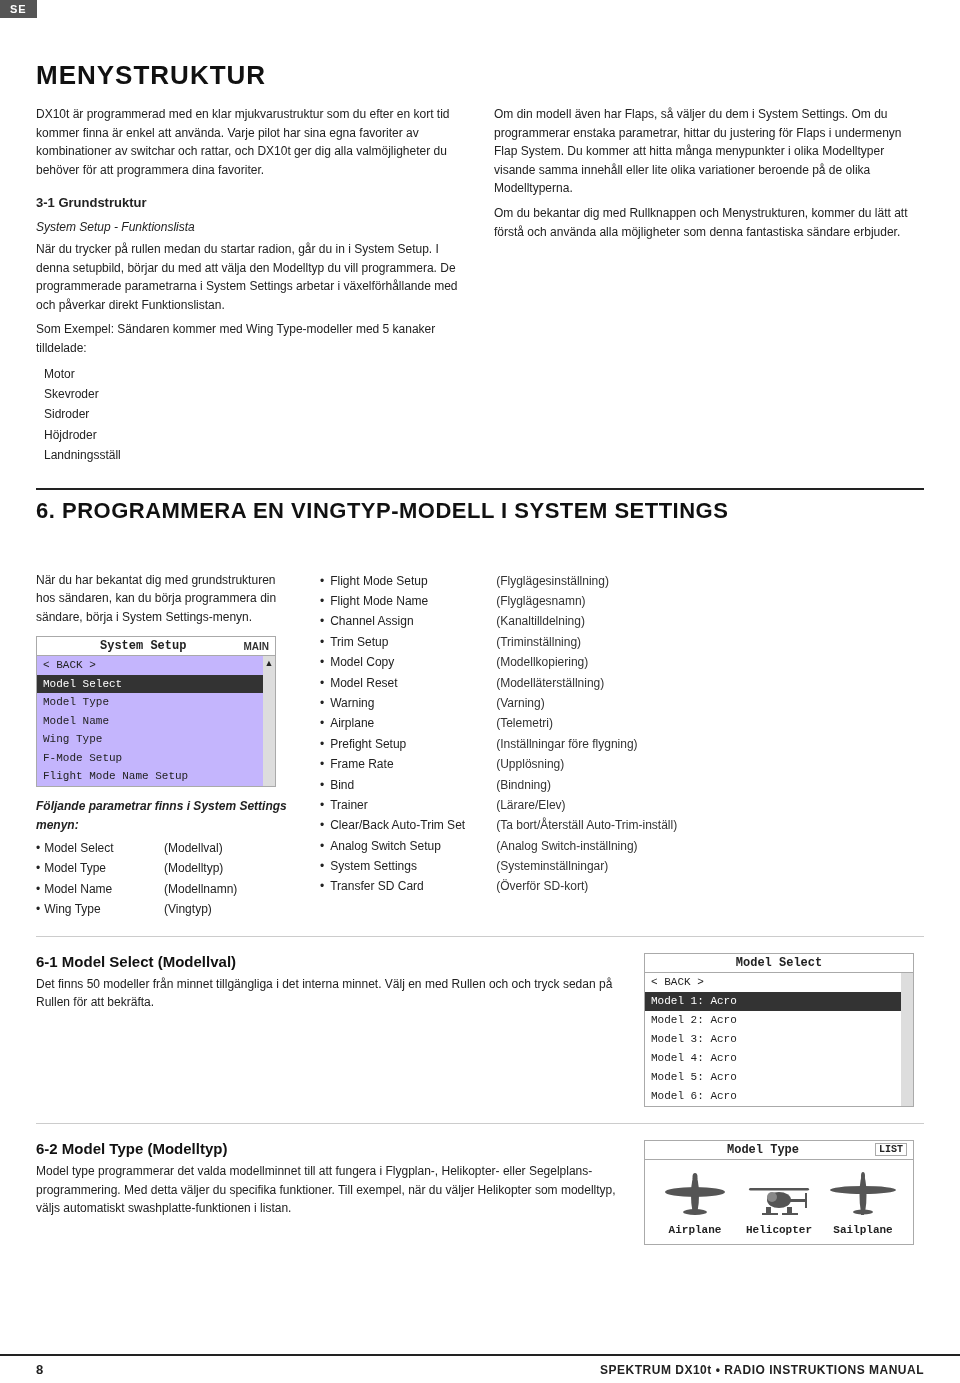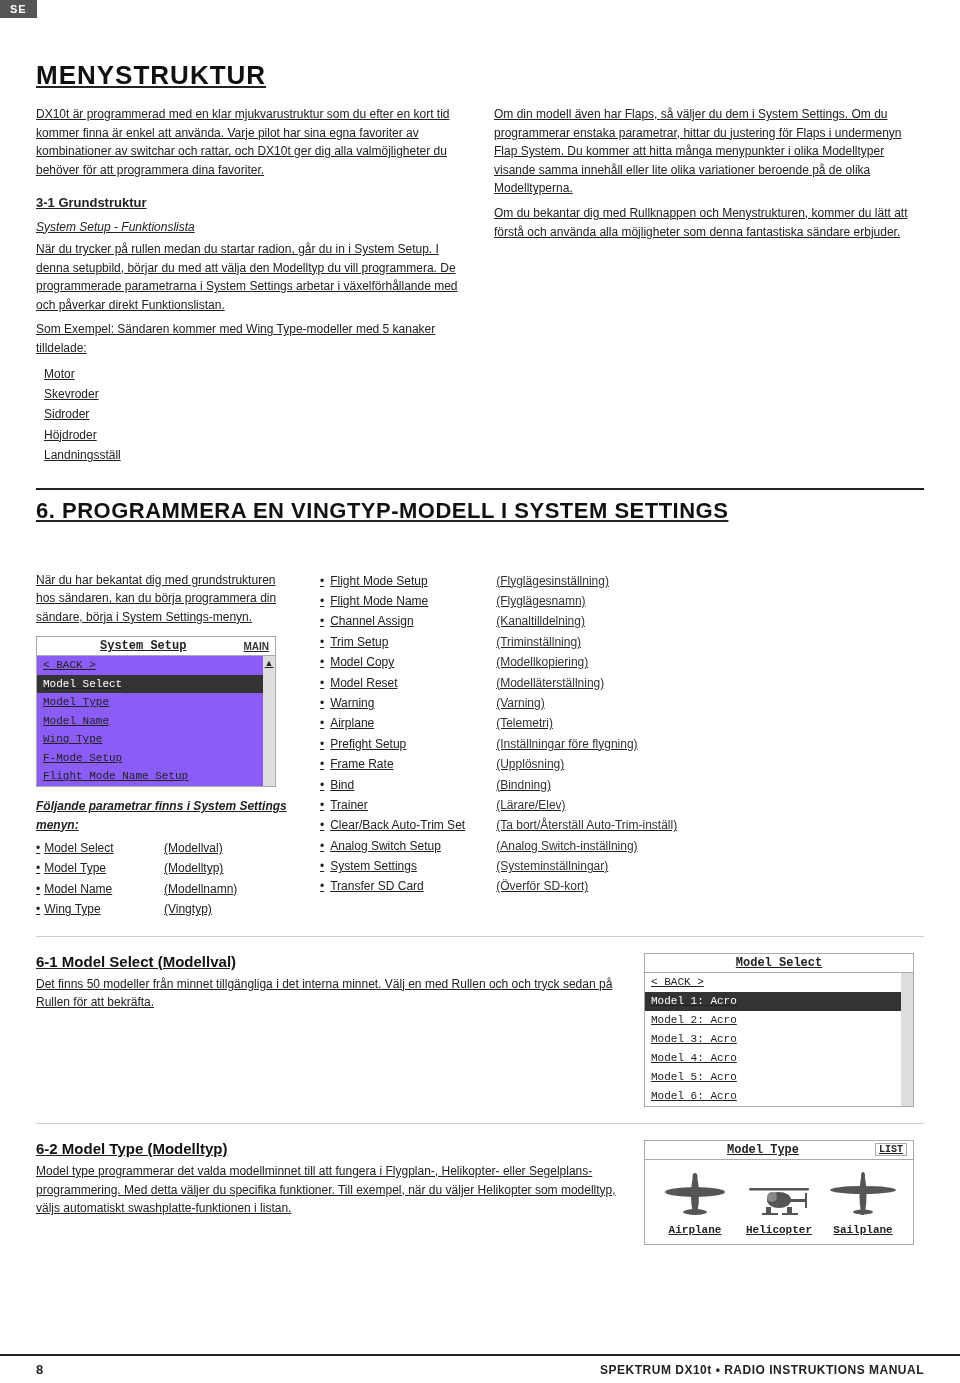--- a/index.html
+++ b/index.html
@@ -12,21 +12,20 @@
       min-height: 1383px;
       position: relative;
     }
 
     .page-wrapper {
       width: 960px;
       min-height: 1383px;
       background: #fff;
       position: relative;
       padding: 0;
-      text-decoration: underline;
     }
 
     
     .se-badge {
       position: absolute;
       top: 0;
       left: 0;
       background: #555;
       color: #fff;
       font-size: 11px;
@@ -117,21 +116,21 @@
     .prog-right {
       flex: 1;
     }
 
     
     .system-setup-box {
       border: 1px solid #aaa;
       width: 240px;
       margin: 10px 0;
       font-size: 11px;
-      background: #8b5cf6;
+      background: #c4b5fd;
     }
     .system-setup-title {
       background: #fff;
       border-bottom: 1px solid #aaa;
       text-align: center;
       font-weight: bold;
       font-size: 12px;
       padding: 2px 6px;
       display: flex;
       justify-content: space-between;

